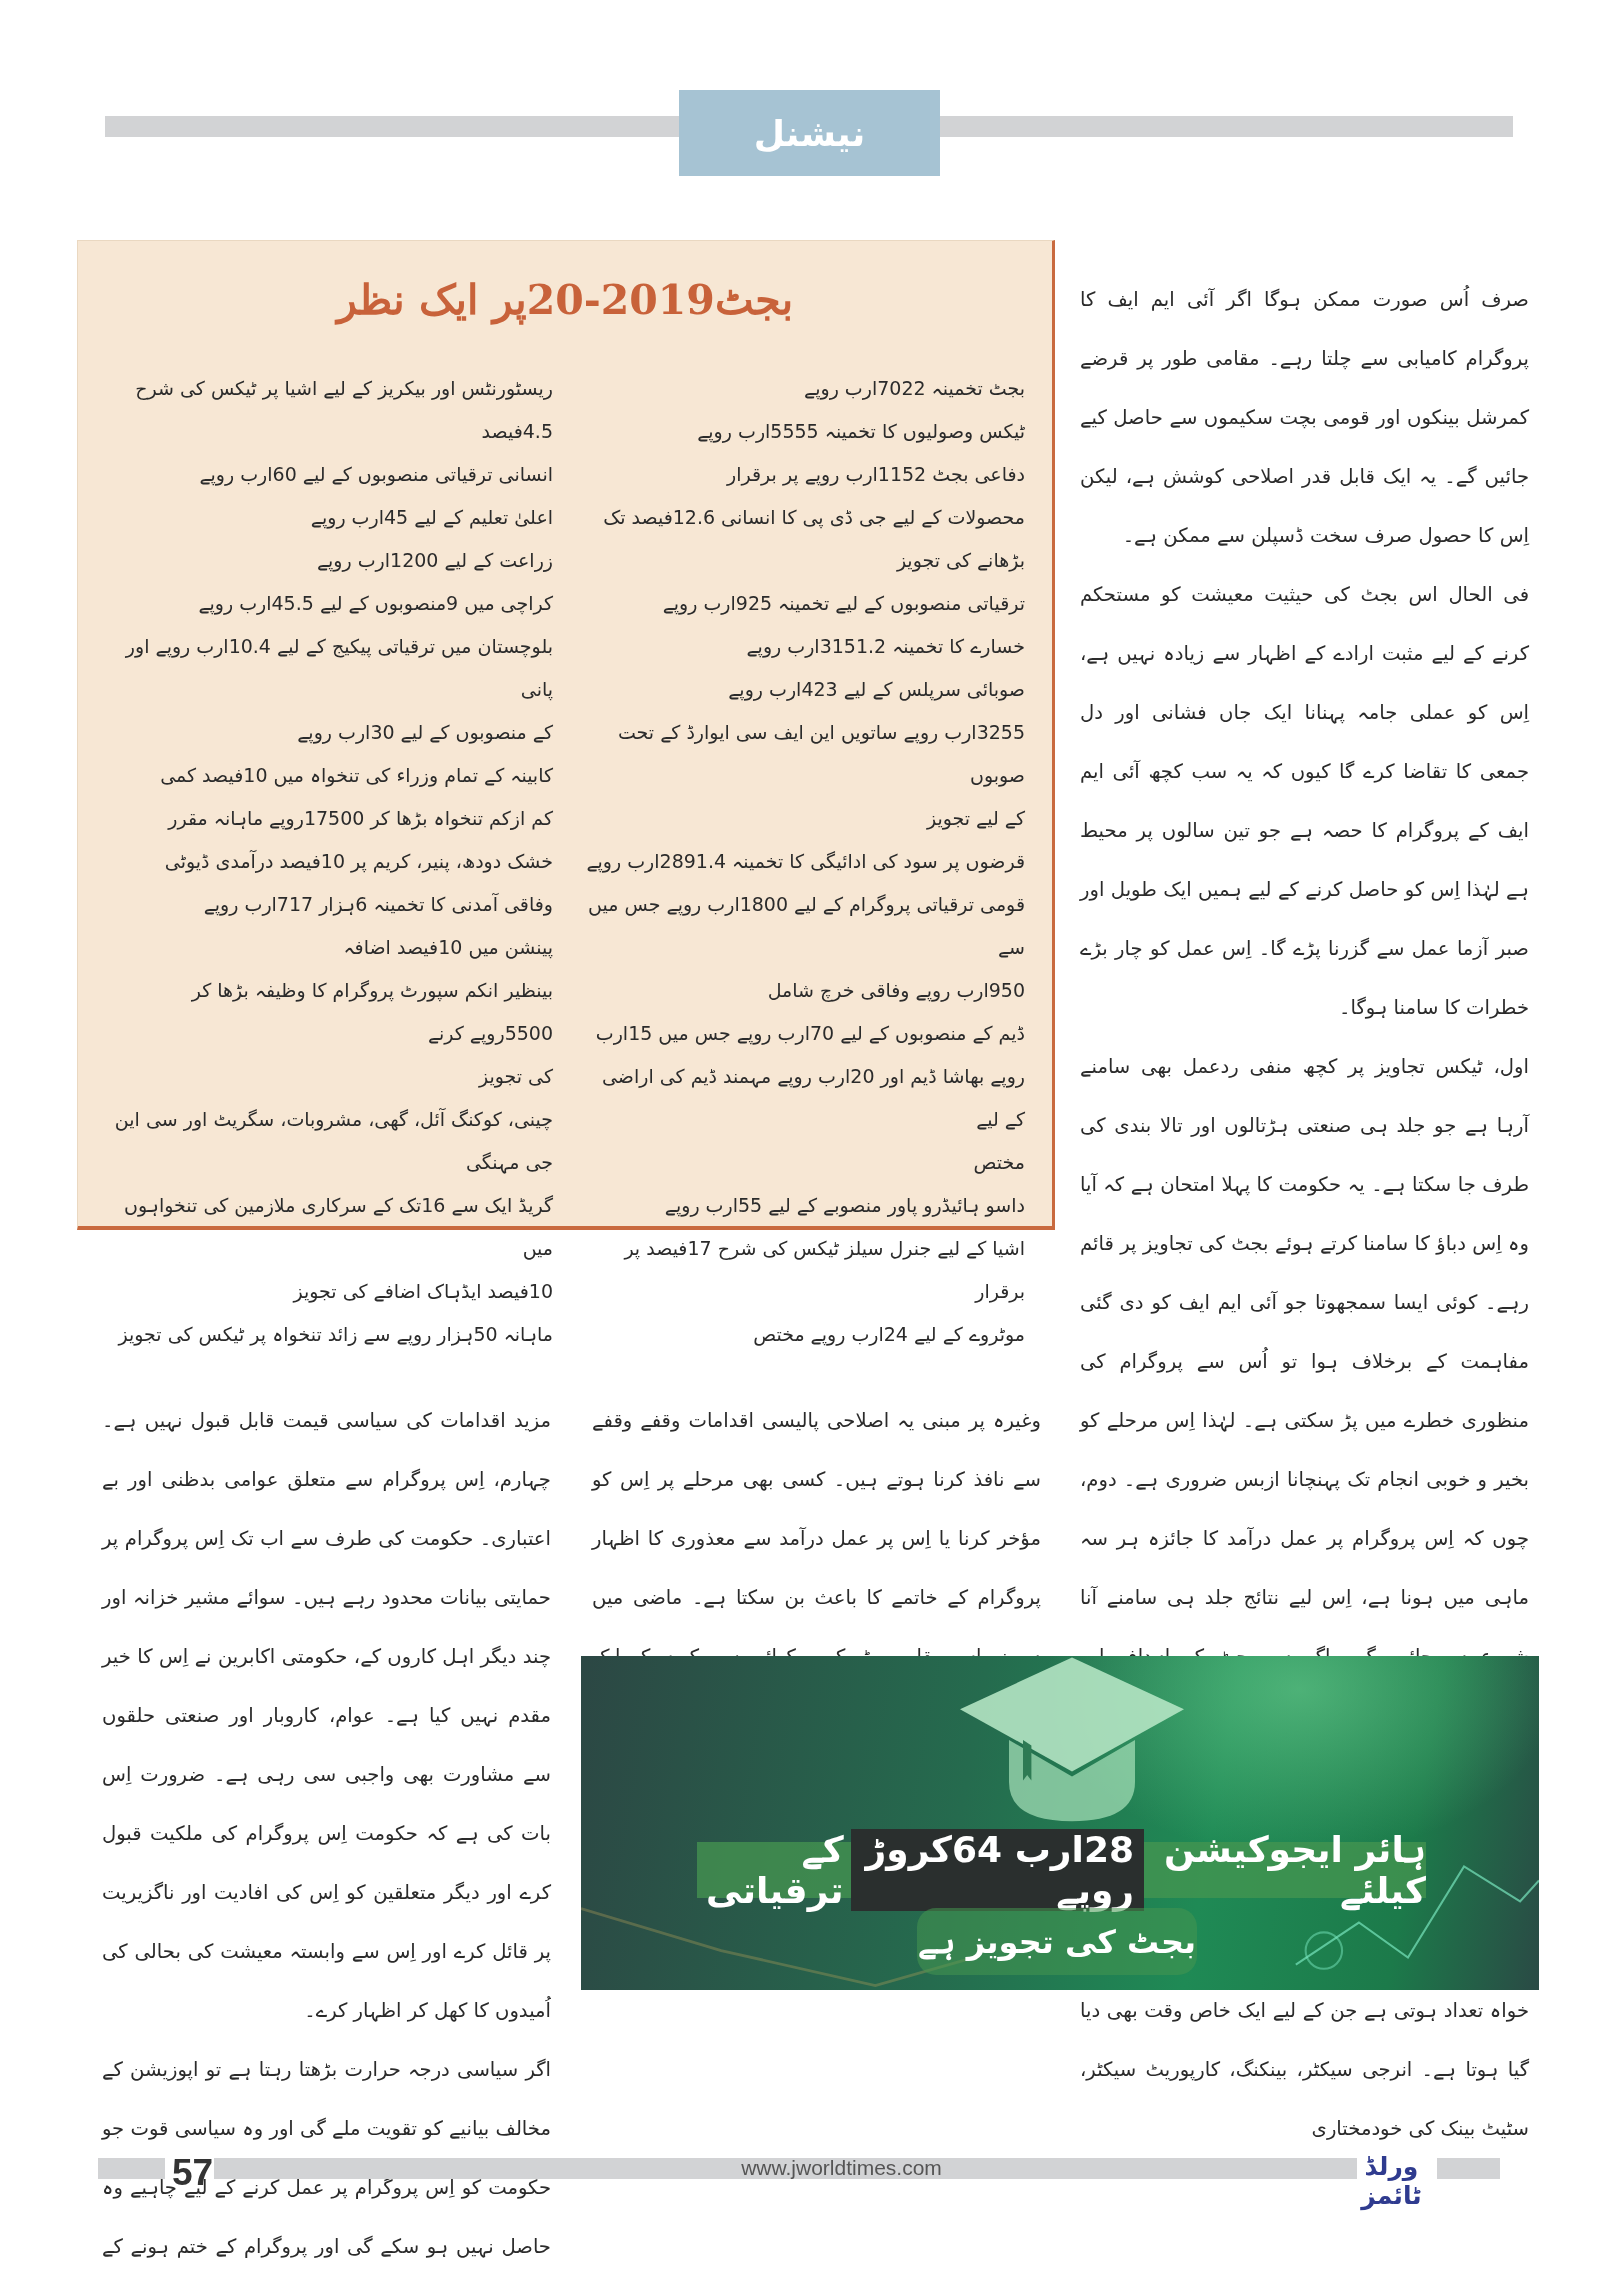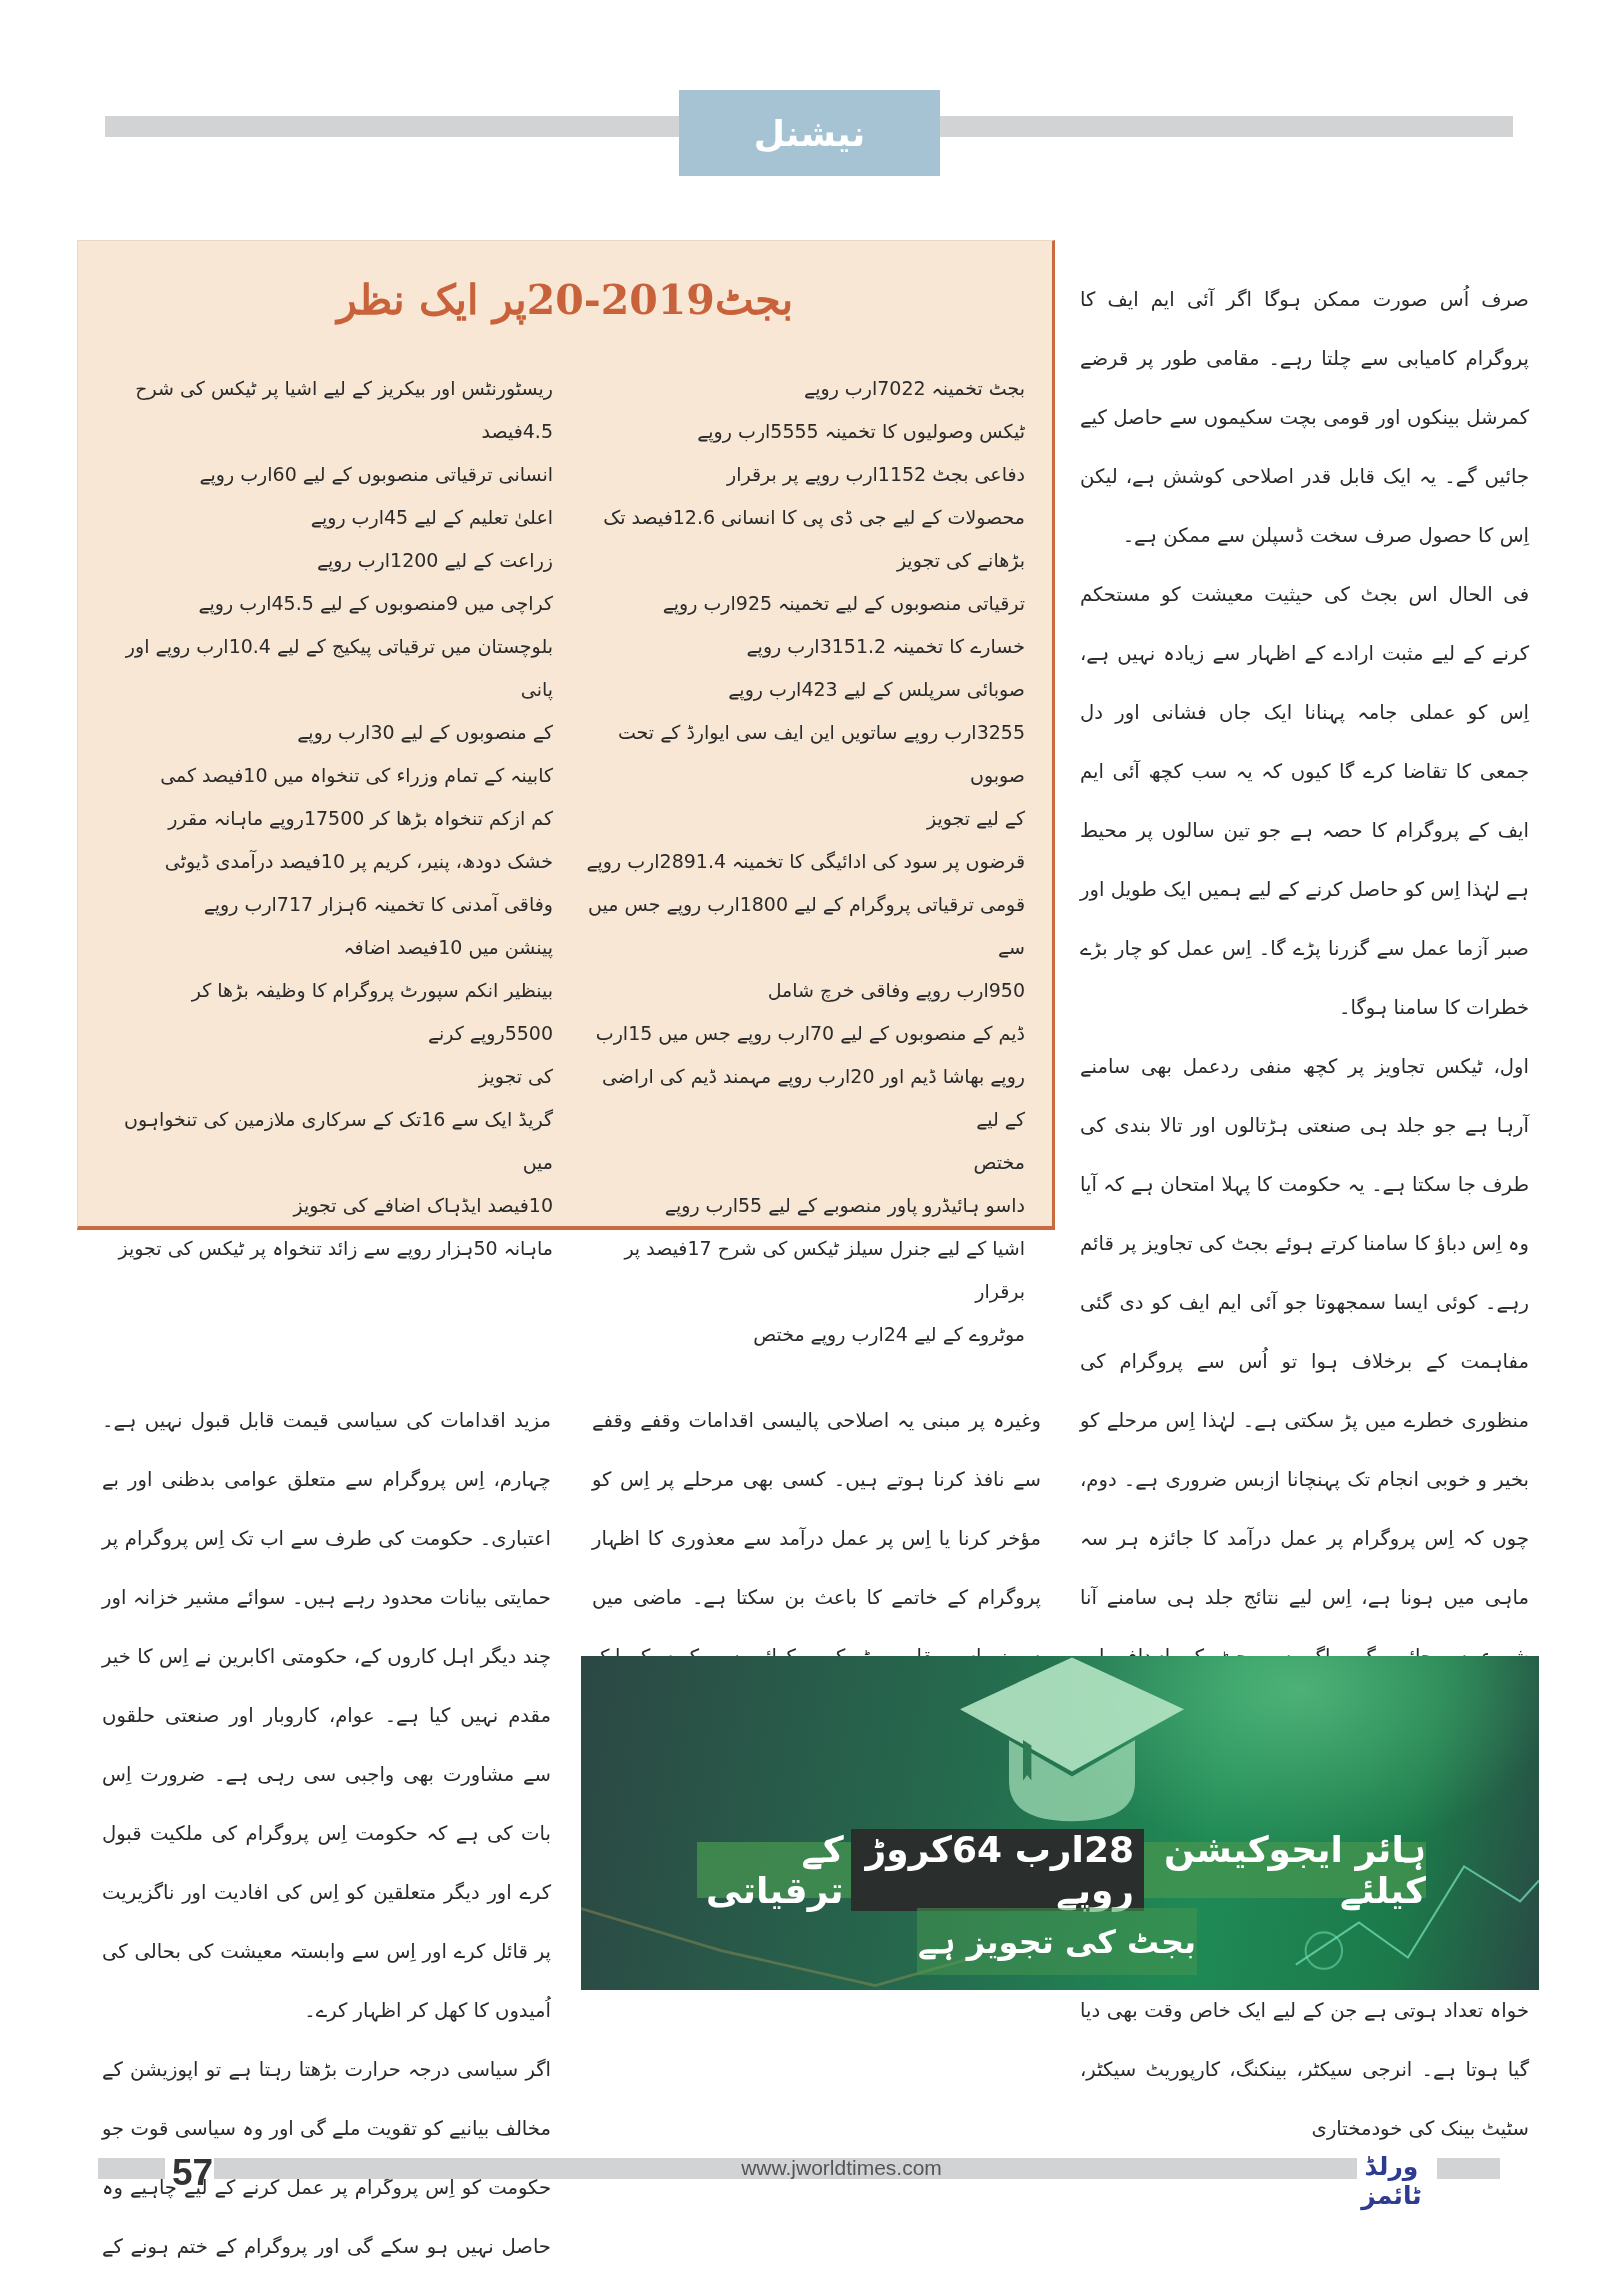--- a/index.html
+++ b/index.html
@@ -50,21 +50,21 @@
   #chart-line { left: 0; top: 0; width: 958px; height: 334px; }
   #caption-line1 {
     left: 116px; top: 186px; width: 729px; height: 56px;
     background: rgba(70,150,80,0.75); color: #ffffff; font-size: 36px; font-weight: bold;
     display: flex; align-items: center; justify-content: center; direction: rtl; gap: 7px;
   }
   #caption-highlight { background: #2a2f2e; padding: 0 9.8px; }
   #caption-line2 {
     left: 336px; top: 252px; width: 280px; height: 67px;
     background: rgba(70,150,80,0.55); color: #ffffff; font-size: 32px; font-weight: bold;
-    display: flex; align-items: center; justify-content: center; direction: rtl;
+    display: flex; align-items: center; justify-content: center; direction: rtl; border-radius: 19px;
   }
 
   #footer-bar-left { left: 98px; top: 2158px; width: 67px; height: 21px; }
   #footer-bar-mid { left: 214px; top: 2158px; width: 1143px; height: 21px; }
   #footer-bar-right { left: 1437px; top: 2158px; width: 63px; height: 21px; }
   #page-number {
     left: 172px; top: 2152px; font-size: 37px; font-weight: bold; color: #333;
     font-family: "Liberation Sans", sans-serif;
   }
   #footer-url {
@@ -114,20 +114,21 @@
       <div class="item">کراچی میں 9منصوبوں کے لیے 45.5ارب روپے</div>
       <div class="item">بلوچستان میں ترقیاتی پیکیج کے لیے 10.4ارب روپے اور پانی</div>
       <div class="item">کے منصوبوں کے لیے 30ارب روپے</div>
       <div class="item">کابینہ کے تمام وزراء کی تنخواہ میں 10فیصد کمی</div>
       <div class="item">کم ازکم تنخواہ بڑھا کر 17500روپے ماہانہ مقرر</div>
       <div class="item">خشک دودھ، پنیر، کریم پر 10فیصد درآمدی ڈیوٹی</div>
       <div class="item">وفاقی آمدنی کا تخمینہ 6ہزار 717ارب روپے</div>
       <div class="item">پینشن میں 10فیصد اضافہ</div>
       <div class="item">بینظیر انکم سپورٹ پروگرام کا وظیفہ بڑھا کر 5500روپے کرنے</div>
       <div class="item">کی تجویز</div>
+      <div class="item">چینی، کوکنگ آئل، گھی، مشروبات، سگریٹ اور سی این جی مہنگی</div>
       <div class="item">گریڈ ایک سے 16تک کے سرکاری ملازمین کی تنخواہوں میں</div>
       <div class="item">10فیصد ایڈہاک اضافے کی تجویز</div>
       <div class="item">ماہانہ 50ہزار روپے سے زائد تنخواہ پر ٹیکس کی تجویز</div>
     </div>
 </div>
 
 <div class="abs article-col" id="col-right">
     <p>صرف اُس صورت ممکن ہوگا اگر آئی ایم ایف کا پروگرام کامیابی سے چلتا رہے۔ مقامی طور پر قرضے کمرشل بینکوں اور قومی بچت سکیموں سے حاصل کیے جائیں گے۔ یہ ایک قابل قدر اصلاحی کوشش ہے، لیکن اِس کا حصول صرف سخت ڈسپلن سے ممکن ہے۔</p>
     <p>فی الحال اس بجٹ کی حیثیت معیشت کو مستحکم کرنے کے لیے مثبت ارادے کے اظہار سے زیادہ نہیں ہے، اِس کو عملی جامہ پہنانا ایک جاں فشانی اور دل جمعی کا تقاضا کرے گا کیوں کہ یہ سب کچھ آئی ایم ایف کے پروگرام کا حصہ ہے جو تین سالوں پر محیط ہے لہٰذا اِس کو حاصل کرنے کے لیے ہمیں ایک طویل اور صبر آزما عمل سے گزرنا پڑے گا۔ اِس عمل کو چار بڑے خطرات کا سامنا ہوگا۔</p>
     <p>اول، ٹیکس تجاویز پر کچھ منفی ردعمل بھی سامنے آرہا ہے جو جلد ہی صنعتی ہڑتالوں اور تالا بندی کی طرف جا سکتا ہے۔ یہ حکومت کا پہلا امتحان ہے کہ آیا وہ اِس دباؤ کا سامنا کرتے ہوئے بجٹ کی تجاویز پر قائم رہے۔ کوئی ایسا سمجھوتا جو آئی ایم ایف کو دی گئی مفاہمت کے برخلاف ہوا تو اُس سے پروگرام کی منظوری خطرے میں پڑ سکتی ہے۔ لہٰذا اِس مرحلے کو بخیر و خوبی انجام تک پہنچانا ازبس ضروری ہے۔ دوم، چوں کہ اِس پروگرام پر عمل درآمد کا جائزہ ہر سہ ماہی میں ہونا ہے، اِس لیے نتائج جلد ہی سامنے آنا شروع ہو جائیں گے۔ اگر ہم بجٹ کے اہداف اور خصوصاً ٹیکس کا ہدف حاصل نہیں کر پائے تو یا ہمیں مساوی مقدار میں اخراجات کم کرنا ہوں گے یا پھر ٹیکس کے اضافی اقدامات اُٹھانا ہوں گے۔ اگر ہم ایسا نہ کر سکے تو پروگرام معطل ہو سکتا ہے۔</p>

